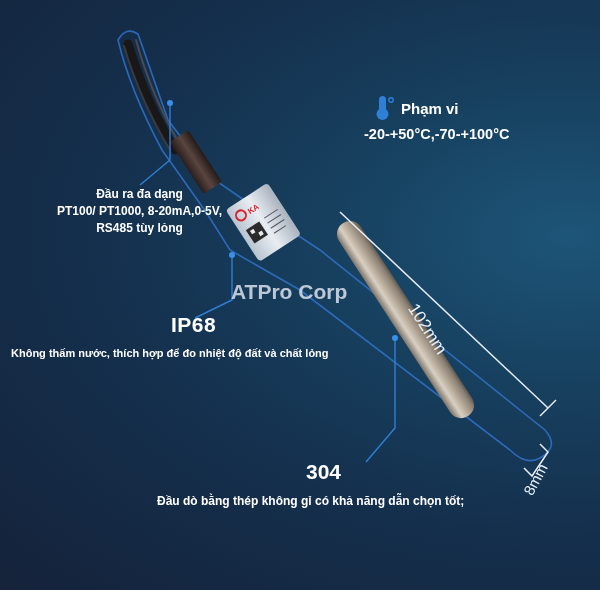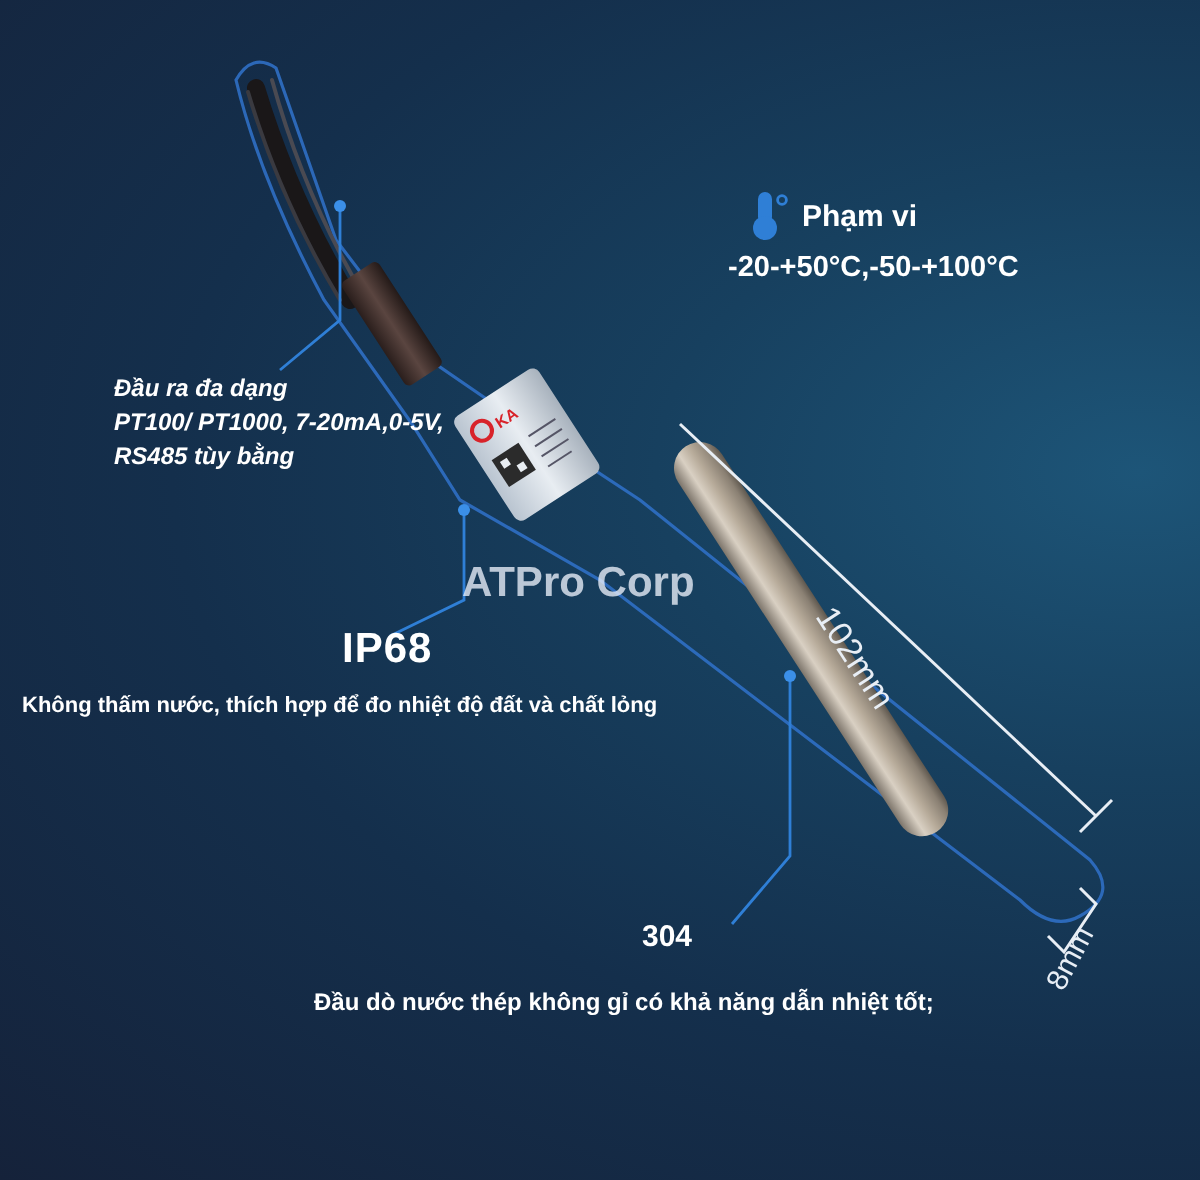--- a/index.html
+++ b/index.html
@@ -8,24 +8,24 @@
     font-family: "Liberation Sans", sans-serif;
   }
   .stage {
     position:relative; width:600px; height:590px; overflow:hidden;
     background: radial-gradient(ellipse at 95% 40%, #1d5578 0%, #17405f 30%, #142f4c 60%, #15223a 100%);
   }
   .stage svg.art { position:absolute; left:0; top:0; }
   .txt { position:absolute; color:#ffffff; font-weight:bold; }
   .range-title { left:401px; top:100px; font-size:15px;text-align:center; }
   .range-value { left:364px; top:126px; font-size:14.5px; }
-  .output-block { right:378px; top:186px; font-size:12px; text-align:left; line-height:17px;font-style:italic; }
+  .output-block { right:378px; top:186px; font-size:12px; text-align:center; line-height:17px; }
   .ip-title { left:171px; top:313px; font-size:21px; letter-spacing:0.5px;text-align:center; }
   .ip-desc { left:11px; top:347px; font-size:11px; }
-  .mat-title { left:306px; top:460px; font-size:15px;margin-left:15px; }
+  .mat-title { left:306px; top:460px; font-size:21px; }
   .mat-desc { left:157px; top:494px; font-size:12px; }
   .watermark { left:231px; top:280px; font-size:21px; font-weight:bold; color:rgba(235,240,250,0.78); }
   .dim-len { position:absolute; left:420px; top:300px; color:#e8eef5; font-size:17px; transform:rotate(57deg); transform-origin:left top; }
   .dim-dia { position:absolute; left:520px; top:490px; color:#e8eef5; font-size:15px; transform:rotate(-62deg); transform-origin:left top; }
 </style>
 </head>
 <body>
 
 <div class="stage">
 
@@ -101,29 +101,29 @@
     <g transform="translate(376 96)">
       <rect x="3" y="0" width="7" height="16" rx="3.5" fill="#2f7fd6"></rect>
       <circle cx="6.5" cy="18" r="6" fill="#2f7fd6"></circle>
       <circle cx="15" cy="4" r="2.2" fill="none" stroke="#2f7fd6" stroke-width="1.4"></circle>
     </g>
   </svg>
 
   <div class="txt watermark">ATPro Corp</div>
 
   <div class="txt range-title">Phạm vi</div>
-  <div class="txt range-value">-20-+50°C,-50-+100°C</div>
+  <div class="txt range-value">-20-+50°C,-70-+100°C</div>
 
   <div class="txt output-block">
     <div>Đầu ra đa dạng</div>
-    <div>PT100/ PT1000, 7-20mA,0-5V,</div>
-    <div>RS485 tùy bằng</div>
+    <div>PT100/ PT1000, 8-20mA,0-5V,</div>
+    <div>RS485 tùy lỏng</div>
   </div>
 
   <div class="txt ip-title">IP68</div>
   <div class="txt ip-desc">Không thấm nước, thích hợp để đo nhiệt độ đất và chất lỏng</div>
 
   <div class="txt mat-title">304</div>
-  <div class="txt mat-desc">Đầu dò nước thép không gỉ có khả năng dẫn nhiệt tốt;</div>
+  <div class="txt mat-desc">Đầu dò bằng thép không gỉ có khả năng dẫn chọn tốt;</div>
 
   <div class="dim-len">102mm</div>
   <div class="dim-dia">8mm</div>
 </div>
 
 </body></html>

